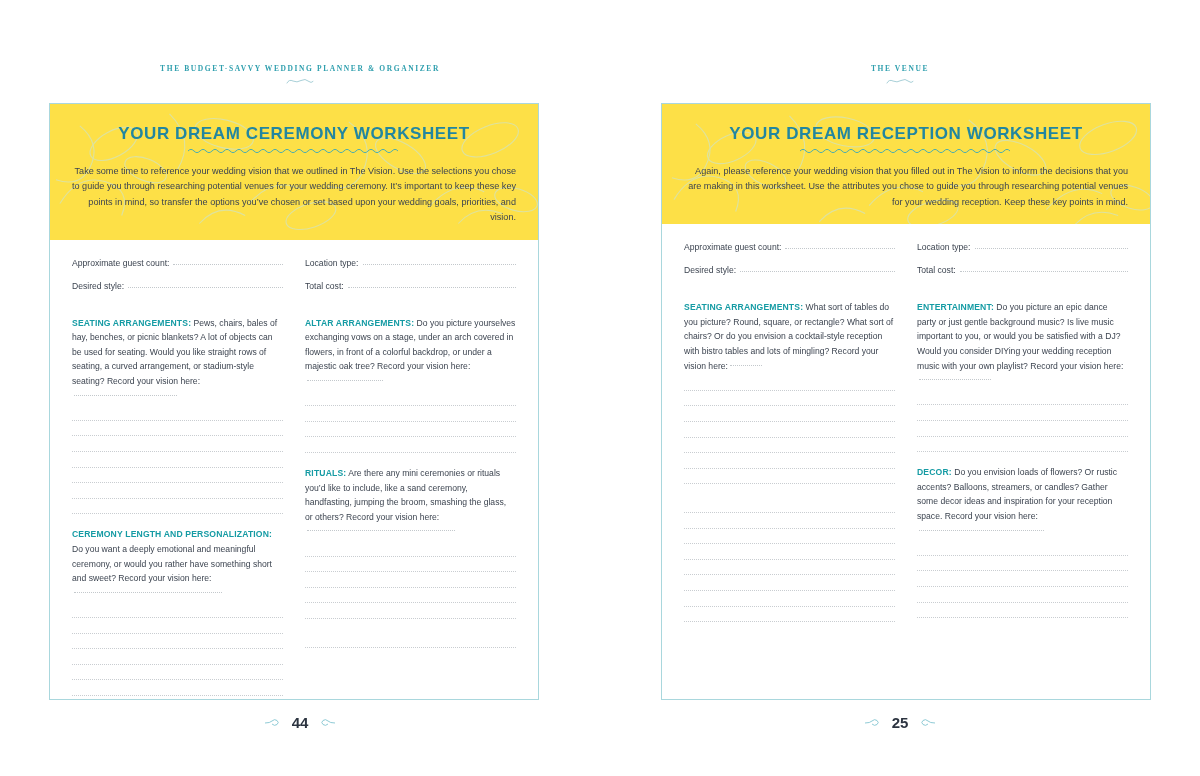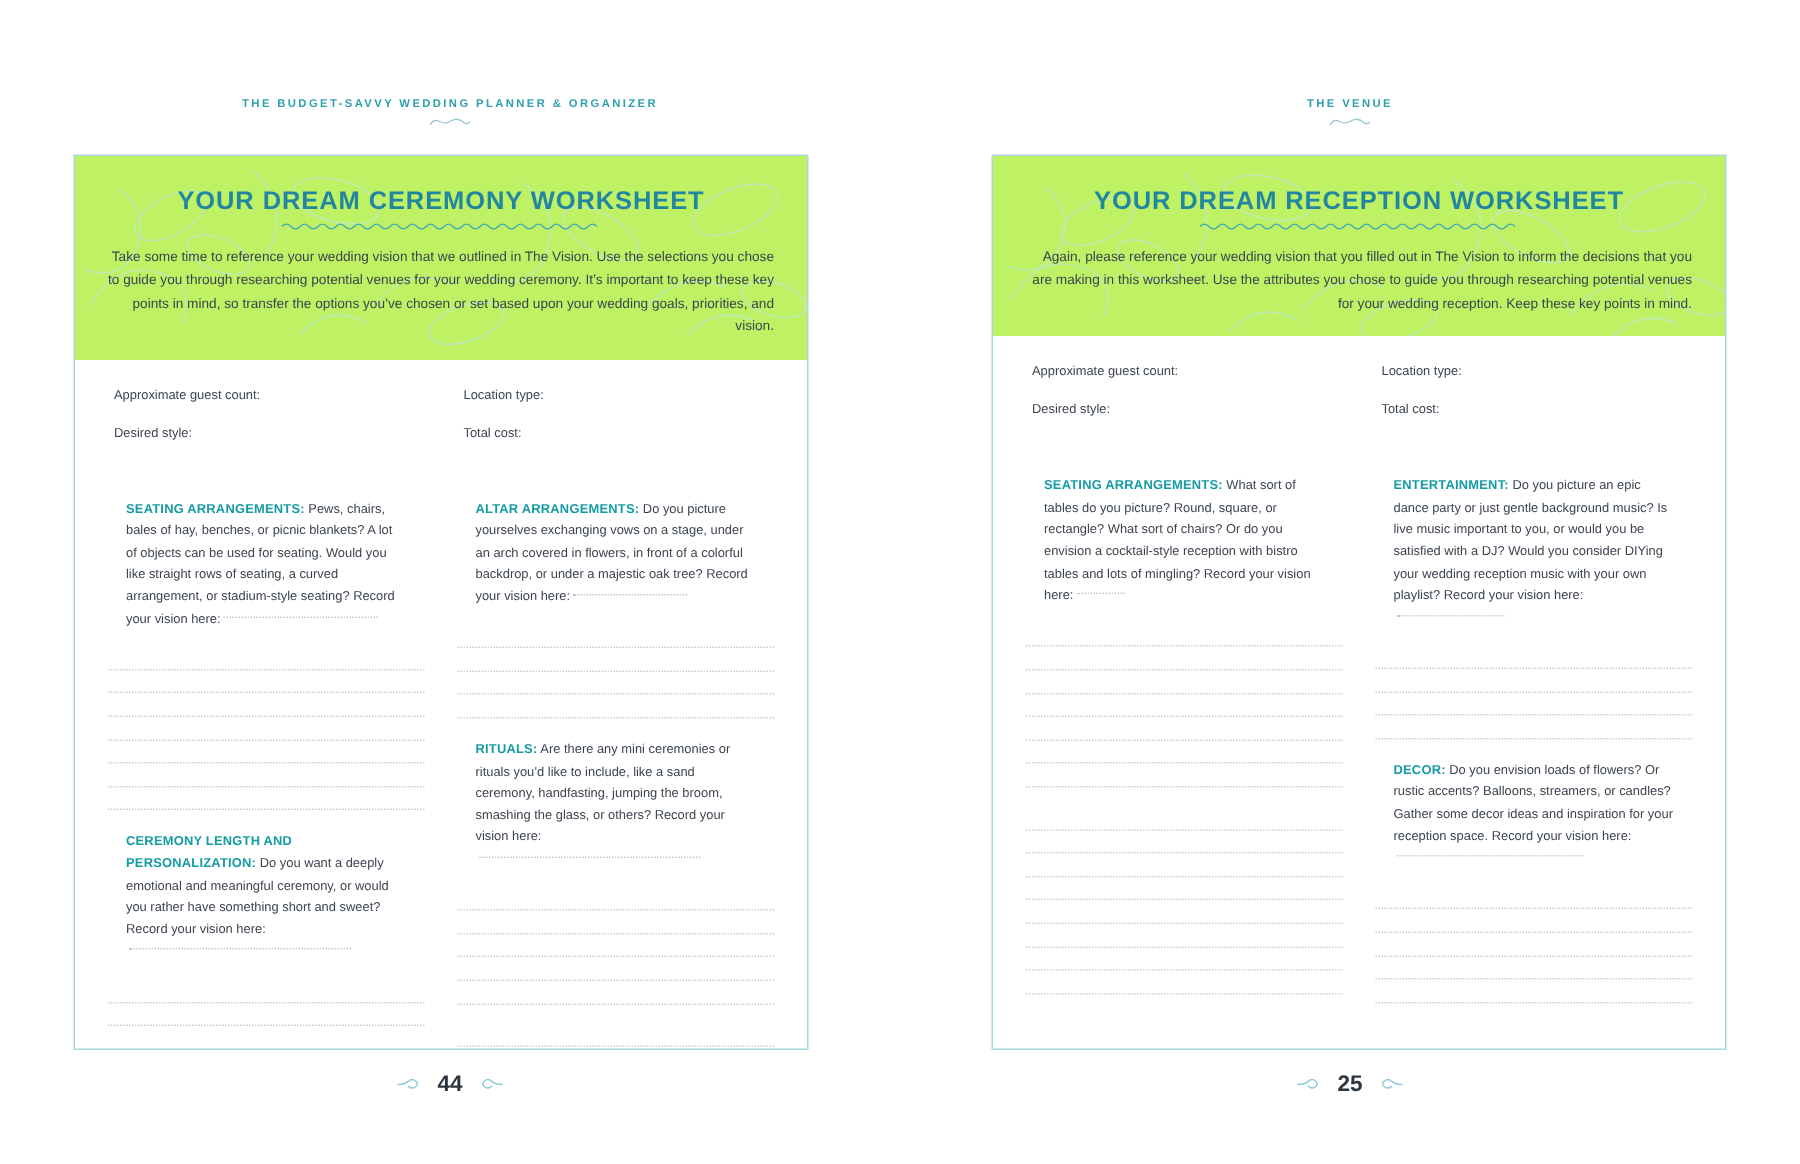--- a/index.html
+++ b/index.html
@@ -36,21 +36,21 @@
     text-align: center;
     pointer-events: none;
   }
   .running-head .rh-text {
     display: block;
     font-size: 7.5px;
     letter-spacing: 1.6px;
     font-weight: bold;
     color: #2f9fae;
     text-transform: uppercase;
-    font-family: Liberation Sans, sans-serif;
+    font-family: Liberation Serif, serif;
   }
   .rh-flourish {
     display: block;
     margin: 4px auto 0;
     width: 30px;
     height: 10px;
   }
 
   
   .card {
@@ -62,21 +62,21 @@
     background: #ffffff;
     box-sizing: border-box;
     overflow: hidden;
   }
   .page-left .card { left: 49px; }
   .page-right .card { left: 61px; }
 
   
   .card-header {
     position: relative;
-    background: #bef264;
+    background: #fde047;
     padding: 18px 22px 14px 22px;
     box-sizing: border-box;
     overflow: hidden;
   }
   .card-header .floral {
     position: absolute;
     inset: 0;
     opacity: .55;
     pointer-events: none;
   }
@@ -121,21 +121,20 @@
     margin-bottom: 14px;
   }
   .qf-col { width: 50%; }
   .qf-row {
     display: flex;
     align-items: baseline;
     font-size: 8.6px;
     line-height: 14px;
     margin-bottom: 9px;
     white-space: nowrap;
-    flex-direction: column;
   }
   .qf-label { color: #3c4450; flex: 0 0 auto; }
   .qf-rule {
     flex: 1 1 auto;
     margin-left: 4px;
     border-bottom: 1px dotted #c3c8cc;
     height: 1px;
     position: relative;
     top: -1px;
   }
@@ -145,21 +144,21 @@
     display: flex;
     gap: 22px;
   }
   .col { width: 50%; }
 
   .block { margin-bottom: 13px; }
   .block-text {
     font-size: 8.6px;
     line-height: 14.6px;
     color: #3c4450;
-    margin: 12px;
+    margin: 0;
   }
   .block-text .lead {
     color: #159ba4;
     font-weight: bold;
     letter-spacing: .15px;
     font-size: 8.6px;
   }
   .inline-rule {
     display: inline-block;
     border-bottom: 1px dotted #c3c8cc;

